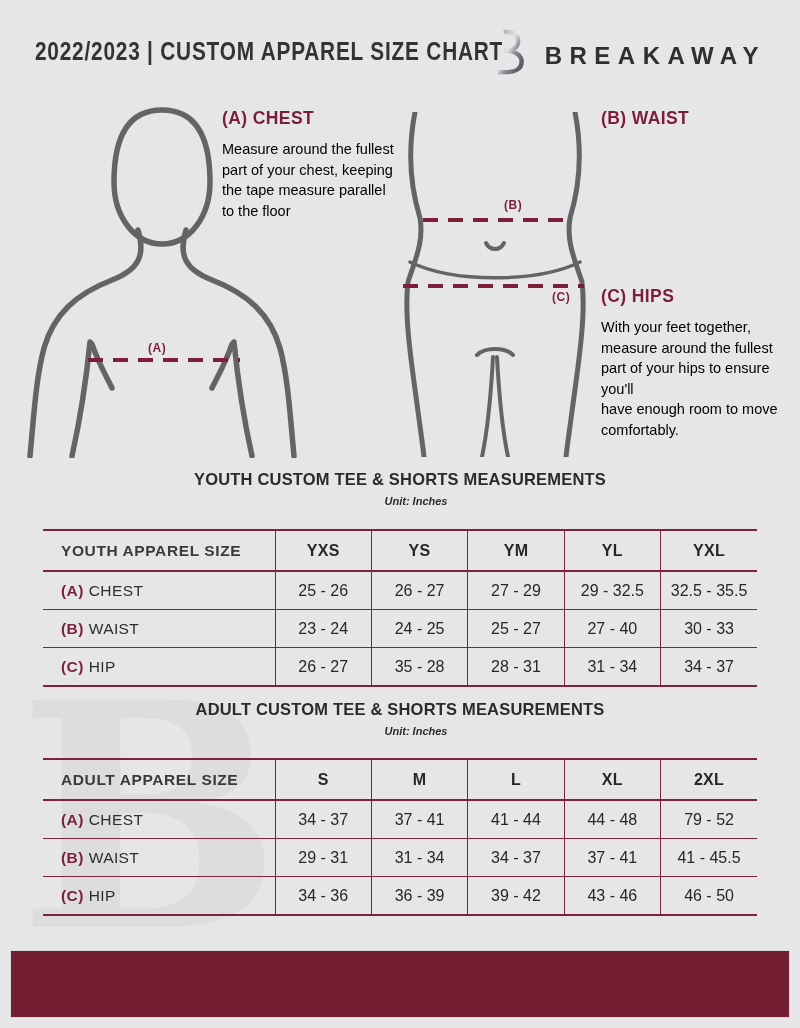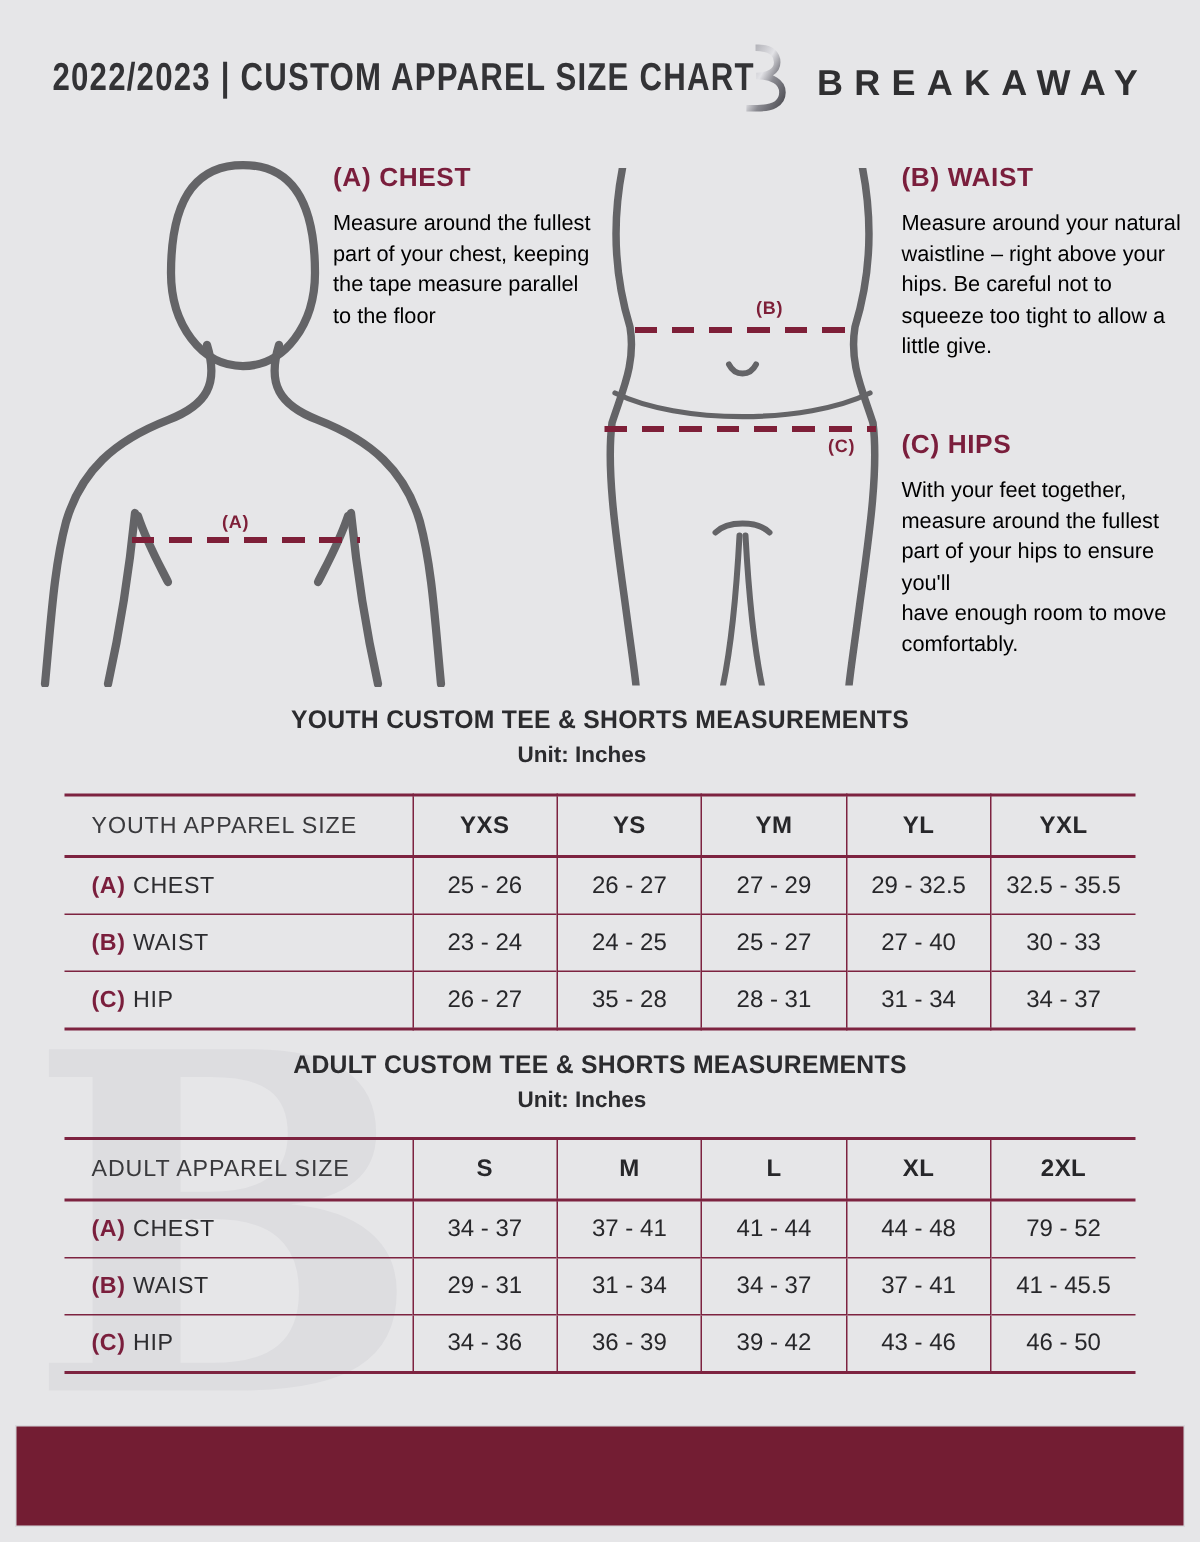--- a/index.html
+++ b/index.html
@@ -72,40 +72,40 @@
   .guide-waist{left:601px;top:108px;width:190px;}
   .guide-hips{left:601px;top:286px;width:196px;}
 
   
   .sec-title{
     position:absolute;left:40px;width:720px;text-align:center;
     font-size:17px;font-weight:700;color:#2b2b2e;letter-spacing:.2px;
     transform:scaleX(.97);
   }
   .sec-unit{
-    position:absolute;left:28px;width:720px;text-align:center;
-    font-size:15px;font-weight:600;color:#2b2b2e;
+    position:absolute;left:56px;width:720px;text-align:center;
+    font-size:11px;font-style:italic;font-weight:600;color:#2b2b2e;
   }
   .t-youth-title{top:470px;} .t-youth-unit{top:495px;}
   .t-adult-title{top:700px;} .t-adult-unit{top:725px;}
 
   table.size-table{
     position:absolute;left:43px;width:714px;
     border-collapse:collapse;table-layout:fixed;
     background:transparent;
   }
   .tbl-youth{top:529px;} .tbl-adult{top:758px;}
   table.size-table col.c0{width:232px;}
   table.size-table th, table.size-table td{
     padding:0;height:37px;text-align:center;vertical-align:middle;
     font-size:16px;color:#27272a;
   }
   table.size-table thead th{height:39px;font-weight:700;letter-spacing:.3px;}
   table.size-table thead th.corner{
-    font-weight:400;font-size:15.5px;text-align:left;padding-left:18px;
+    font-weight:700;font-size:15.5px;text-align:left;padding-left:18px;
     letter-spacing:.6px;color:#3a3a3d;
   }
   table.size-table td.rowlabel{
     text-align:left;padding-left:18px;font-size:15.5px;letter-spacing:.4px;
     color:#2d2d30;
   }
   .pfx{font-weight:800;color:#7a1e3c;margin-right:5px;}
   
   table.size-table thead tr{border-top:2px solid #7d2340;border-bottom:2px solid #7d2340;}
   table.size-table tbody tr{border-bottom:1.5px solid #7d2340;}
@@ -191,21 +191,20 @@
     <div class="marker marker-a">(A)</div>
     <div class="marker marker-b">(B)</div>
     <div class="marker marker-c">(C)</div>
 
     <div class="guide guide-chest">
       <h3>(A) CHEST</h3>
       <p>Measure around the fullest part of your chest, keeping the tape measure parallel to the floor</p>
     </div>
     <div class="guide guide-waist">
       <h3>(B) WAIST</h3>
-      <p>Measure around your natural waistline – right above your hips. Be careful not to squeeze too tight to allow a little give.</p>
     </div>
     <div class="guide guide-hips">
       <h3>(C) HIPS</h3>
       <p>With your feet together, measure around the fullest part of your hips to ensure you'll
 have enough room to move comfortably.</p>
     </div>
 
     <div class="sec-title t-youth-title">YOUTH CUSTOM TEE &amp; SHORTS MEASUREMENTS</div>
     <div class="sec-unit t-youth-unit">Unit: Inches</div>
 

